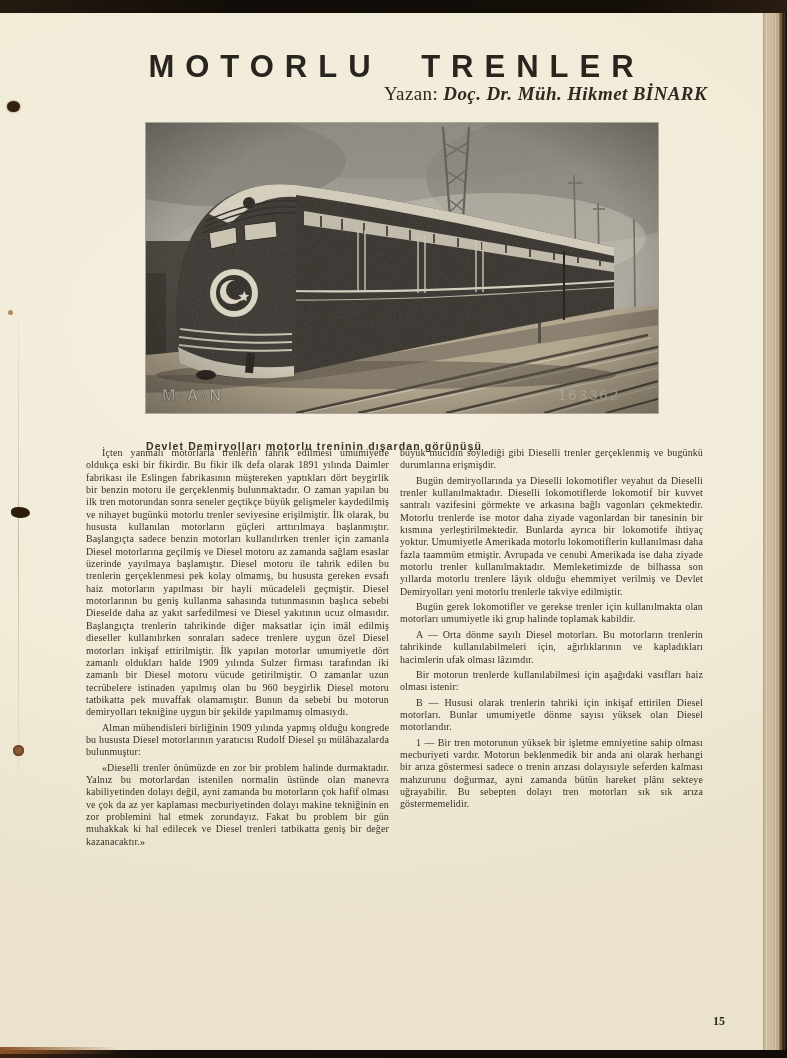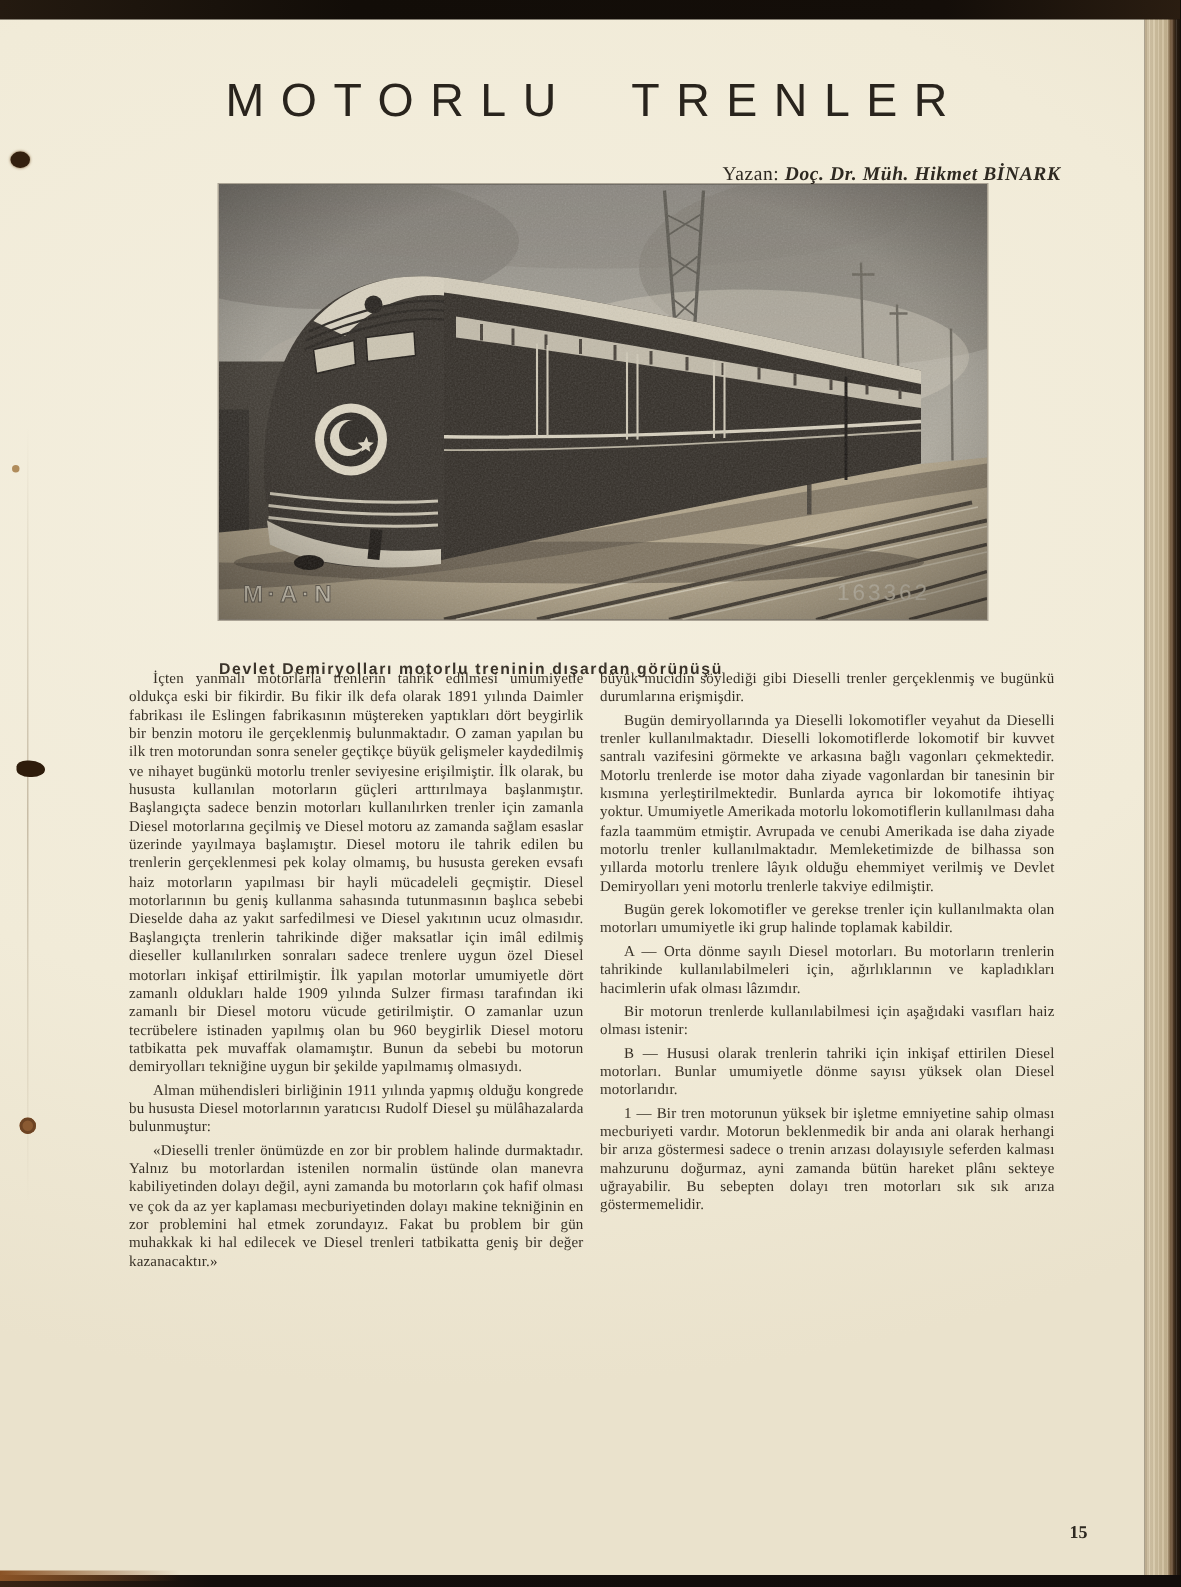--- a/index.html
+++ b/index.html
@@ -25,23 +25,23 @@
       color:#332d24;}
   .crease{position:absolute;left:18px;top:270px;height:520px;width:1px;
       background:linear-gradient(180deg,rgba(120,100,70,0),rgba(120,100,70,.35),rgba(120,100,70,0));}
   .hole{position:absolute;border-radius:50%;}
   .hole-a{left:7px;top:88px;width:13px;height:11px;background:#33200f;box-shadow:0 0 2px #7a5a33;}
   .hole-b{left:8px;top:297px;width:5px;height:5px;background:#b08c5c;}
   .hole-c{left:11px;top:494px;width:19px;height:11px;background:#2e1c0b;border-radius:40% 60% 50% 50%;}
   .hole-d{left:13px;top:732px;width:11px;height:11px;background:#8a5a32;box-shadow:inset 0 0 0 2px #6d4424;}
   
   .title{position:absolute;left:0;right:0;top:36px;text-align:center;padding-left:30px;
-      font-family:"Liberation Sans",sans-serif;font-weight:400;font-size:31px;
+      font-family:"Liberation Sans",sans-serif;font-weight:700;font-size:31px;
       letter-spacing:11px;word-spacing:20px;color:#29241d;}
-  .byline{position:absolute;right:56px;top:95px;font-size:13px;color:#2e2921;letter-spacing:.4px;}
+  .byline{position:absolute;right:56px;top:70px;font-size:19px;color:#2e2921;letter-spacing:.4px;}
   .byline i{font-style:italic;font-weight:600;}
   
   .photo{position:absolute;left:146px;top:110px;width:512px;height:290px;background:#111;
       box-shadow:0 0 0 1px rgba(40,30,20,.35);}
   .photo svg{display:block;}
   .caption{position:absolute;left:146px;top:407px;width:512px;
       font-family:"Liberation Sans",sans-serif;font-weight:700;font-size:10.5px;
       letter-spacing:1.1px;color:#3a332a;margin-top:20px;}
   
   .columns{position:absolute;left:86px;top:434px;width:618px;display:flex;gap:11px;}
@@ -202,21 +202,21 @@
         <rect width="512" height="290" filter="url(#grain)" opacity="0.18"></rect>
         <rect width="512" height="290" fill="url(#vig)"></rect>
       </svg>
     </div>
 
     <div class="caption">Devlet Demiryolları motorlu treninin dışardan görünüşü</div>
 
     <div class="columns">
       <div class="col">
         <p>İçten yanmalı motorlarla trenlerin tahrik edilmesi umumiyetle oldukça eski bir fikirdir. Bu fikir ilk defa olarak 1891 yılında Daimler fabrikası ile Eslingen fabrikasının müştereken yaptıkları dört beygirlik bir benzin motoru ile gerçeklenmiş bulunmaktadır. O zaman yapılan bu ilk tren motorundan sonra seneler geçtikçe büyük gelişmeler kaydedilmiş ve nihayet bugünkü motorlu trenler seviyesine erişilmiştir. İlk olarak, bu hususta kullanılan motorların güçleri arttırılmaya başlanmıştır. Başlangıçta sadece benzin motorları kullanılırken trenler için zamanla Diesel motorlarına geçilmiş ve Diesel motoru az zamanda sağlam esaslar üzerinde yayılmaya başlamıştır. Diesel motoru ile tahrik edilen bu trenlerin gerçeklenmesi pek kolay olmamış, bu hususta gereken evsafı haiz motorların yapılması bir hayli mücadeleli geçmiştir. Diesel motorlarının bu geniş kullanma sahasında tutunmasının başlıca sebebi Dieselde daha az yakıt sarfedilmesi ve Diesel yakıtının ucuz olmasıdır. Başlangıçta trenlerin tahrikinde diğer maksatlar için imâl edilmiş dieseller kullanılırken sonraları sadece trenlere uygun özel Diesel motorları inkişaf ettirilmiştir. İlk yapılan motorlar umumiyetle dört zamanlı oldukları halde 1909 yılında Sulzer firması tarafından iki zamanlı bir Diesel motoru vücude getirilmiştir. O zamanlar uzun tecrübelere istinaden yapılmış olan bu 960 beygirlik Diesel motoru tatbikatta pek muvaffak olamamıştır. Bunun da sebebi bu motorun demiryolları tekniğine uygun bir şekilde yapılmamış olmasıydı.</p>
-        <p>Alman mühendisleri birliğinin 1911 yılında yapmış olduğu kongrede bu hususta Diesel motorlarının yaratıcısı Rudolf Diesel şu mülâhazalarda bulunmuştur:</p>
+        <p>Alman mühendisleri birliğinin 1909 yılında yapmış olduğu kongrede bu hususta Diesel motorlarının yaratıcısı Rudolf Diesel şu mülâhazalarda bulunmuştur:</p>
         <p>«Dieselli trenler önümüzde en zor bir problem halinde durmaktadır. Yalnız bu motorlardan istenilen normalin üstünde olan manevra kabiliyetinden dolayı değil, ayni zamanda bu motorların çok hafif olması ve çok da az yer kaplaması mecburiyetinden dolayı makine tekniğinin en zor problemini hal etmek zorundayız. Fakat bu problem bir gün muhakkak ki hal edilecek ve Diesel trenleri tatbikatta geniş bir değer kazanacaktır.»</p>
       </div>
       <div class="col">
         <p class="cont">büyük mucidin söylediği gibi Dieselli trenler gerçeklenmiş ve bugünkü durumlarına erişmişdir.</p>
         <p>Bugün demiryollarında ya Dieselli lokomotifler veyahut da Dieselli trenler kullanılmaktadır. Dieselli lokomotiflerde lokomotif bir kuvvet santralı vazifesini görmekte ve arkasına bağlı vagonları çekmektedir. Motorlu trenlerde ise motor daha ziyade vagonlardan bir tanesinin bir kısmına yerleştirilmektedir. Bunlarda ayrıca bir lokomotife ihtiyaç yoktur. Umumiyetle Amerikada motorlu lokomotiflerin kullanılması daha fazla taammüm etmiştir. Avrupada ve cenubi Amerikada ise daha ziyade motorlu trenler kullanılmaktadır. Memleketimizde de bilhassa son yıllarda motorlu trenlere lâyık olduğu ehemmiyet verilmiş ve Devlet Demiryolları yeni motorlu trenlerle takviye edilmiştir.</p>
         <p>Bugün gerek lokomotifler ve gerekse trenler için kullanılmakta olan motorları umumiyetle iki grup halinde toplamak kabildir.</p>
         <p>A — Orta dönme sayılı Diesel motorları. Bu motorların trenlerin tahrikinde kullanılabilmeleri için, ağırlıklarının ve kapladıkları hacimlerin ufak olması lâzımdır.</p>
         <p>Bir motorun trenlerde kullanılabilmesi için aşağıdaki vasıfları haiz olması istenir:</p>
         <p>B — Hususi olarak trenlerin tahriki için inkişaf ettirilen Diesel motorları. Bunlar umumiyetle dönme sayısı yüksek olan Diesel motorlarıdır.</p>
         <p>1 — Bir tren motorunun yüksek bir işletme emniyetine sahip olması mecburiyeti vardır. Motorun beklenmedik bir anda ani olarak herhangi bir arıza göstermesi sadece o trenin arızası dolayısıyle seferden kalması mahzurunu doğurmaz, ayni zamanda bütün hareket plânı sekteye uğrayabilir. Bu sebepten dolayı tren motorları sık sık arıza göstermemelidir.</p>

